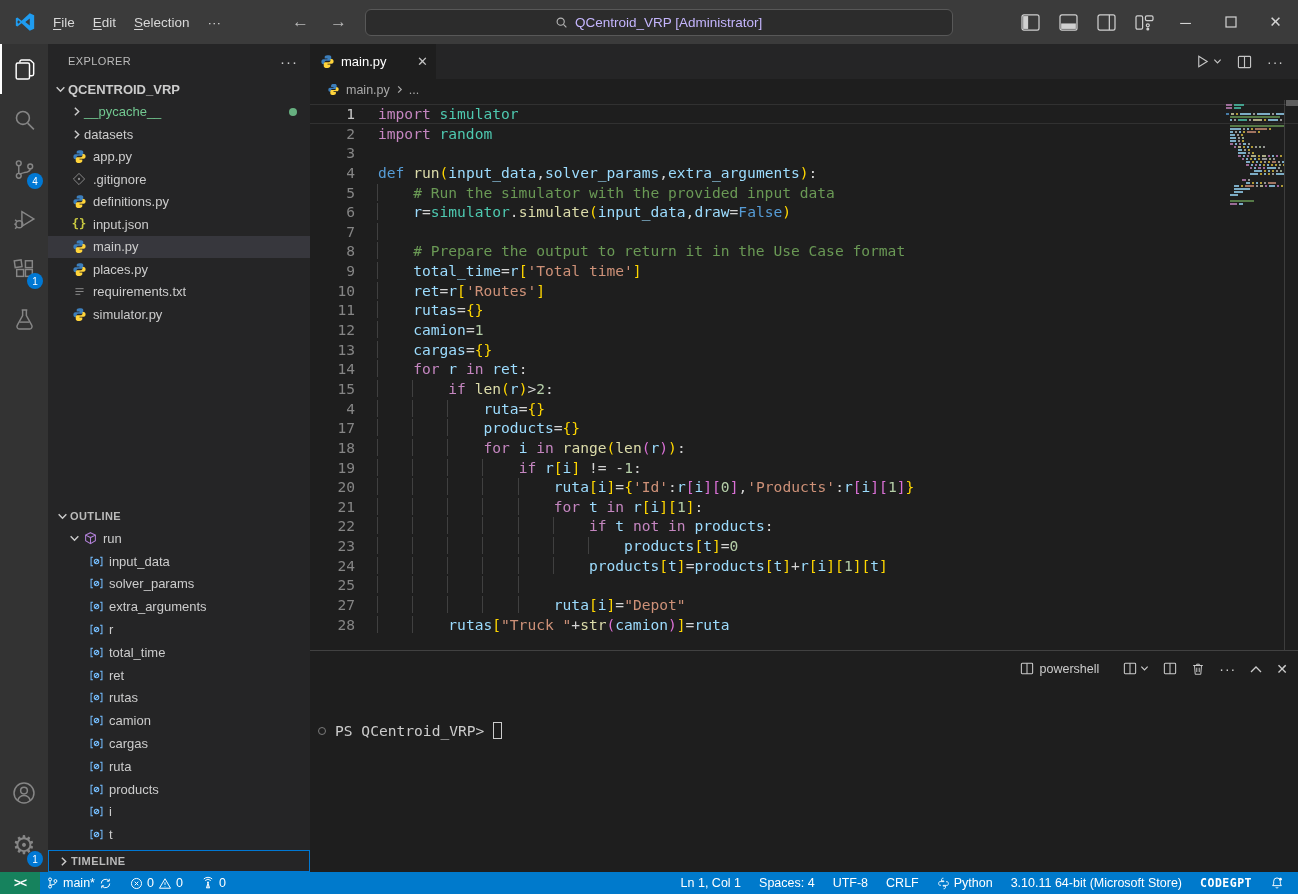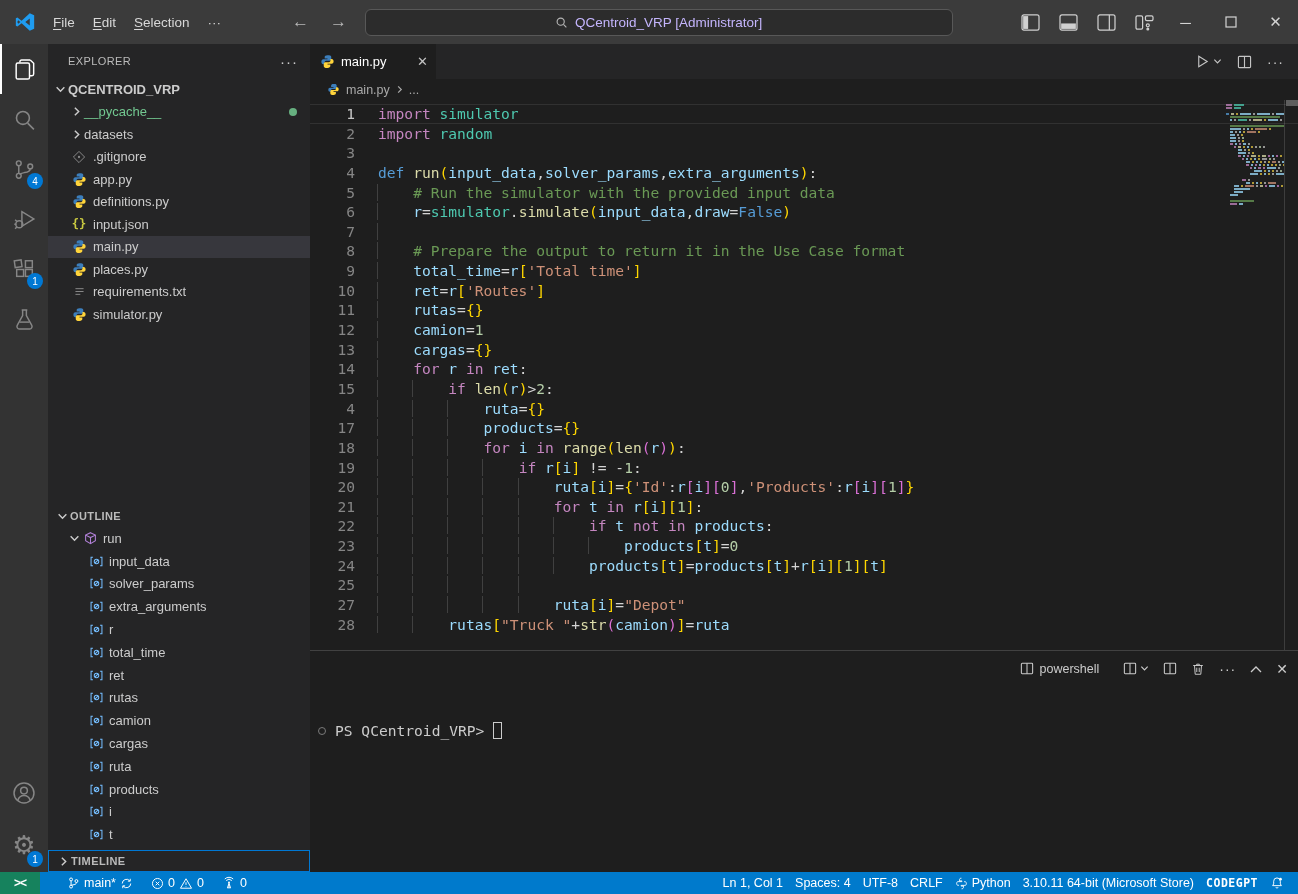--- a/index.html
+++ b/index.html
@@ -88,22 +88,22 @@
   .terminal { flex:1; padding:7px 0 0 8px; font-family:"DejaVu Sans Mono",monospace; font-size:14.6px; color:#cccccc; }
   .term-row { display:flex; align-items:center;margin-top:29px; }
   .term-deco { width:8px; height:8px; border:1px solid #7a7a7a; border-radius:50%; margin-right:9px; flex:none; }
   .term-cursor { display:inline-block; width:9px; height:17px; border:1px solid #cccccc; margin-left:9px; vertical-align:middle; }
 
   
   .statusbar { height:22px; background:#007acc; color:#ffffff; display:flex; align-items:center; font-size:12.5px; }
   .sb-remote { width:40px; height:22px; background:#16825d; display:flex; align-items:center; justify-content:center;
     font-weight:bold; font-size:12px; letter-spacing:-1px; flex:none; }
   .sb-item { display:flex; align-items:center; gap:4px; padding:0 6px; height:22px; }
-  .sb-left { display:flex; align-items:center; gap:6px; padding-left:21px; }
-  .sb-right { margin-left:auto; display:flex; align-items:flex-end; padding-right:8px; }
+  .sb-left { display:flex; align-items:center; gap:6px; padding-left:0; }
+  .sb-right { margin-left:auto; display:flex; align-items:flex-end; gap:6px; padding-right:8px; }
   .codegpt { font-weight:bold; letter-spacing:.5px; font-size:11.5px; font-family:"DejaVu Sans Mono",monospace; }
   svg { display:block; }
 </style>
 </head>
 <body>
 
 <div class="titlebar">
   <span class="tb-logo">
     <svg viewBox="0 0 24 24" width="22" height="22">
         <path fill="#1f9cf0" d="M17.2 2.4 8.3 10.6 3.7 7.1 2 7.9v8.2l1.7.8 4.6-3.5 8.9 8.2 4.8-2.3V4.7l-4.8-2.3zM4.6 13.9l-1-1.9 1-1.9 2.3 1.9-2.3 1.9zm12.6 1.9-4.9-3.8 4.9-3.8v7.6z"></path>
@@ -257,35 +257,35 @@
           <div class="tree-row">
             <span class="chev-slot">
               <svg width="11" height="11" viewBox="0 0 10 10" fill="none" stroke="#cccccc" stroke-width="1.3">
                 <path d="M3.5 1.5 7 5 3.5 8.5"></path>
               </svg>
             </span>
             <span>datasets</span>
           </div>
           <div class="tree-row">
             <span class="ficon-slot">
+              <svg width="15" height="15" viewBox="0 0 16 16">
+                <path fill="#3c7ebb" d="M7.9 1.2c-1.9 0-2.9.8-2.9 2v1.7h3v.8H3.6c-1.4 0-2.1 1-2.1 2.6 0 1.5.7 2.5 2.1 2.5h1.2V9.2c0-1.3 1-1.9 2.4-1.9h2.9c1.2 0 1.9-.7 1.9-1.9V3.2c0-1.2-1-2-2.2-2h-1.9z"></path>
+                <path fill="#ffd43b" d="M8.1 14.8c1.9 0 2.9-.8 2.9-2v-1.7H8v-.8h4.4c1.4 0 2.1-1 2.1-2.6 0-1.5-.7-2.5-2.1-2.5h-1.2v1.6c0 1.3-1 1.9-2.4 1.9H5.9c-1.2 0-1.9.7-1.9 1.9v2.2c0 1.2 1 2 2.2 2h1.9z"></path>
+              </svg>
+            </span>
+            <span>app.py</span>
+          </div>
+          <div class="tree-row">
+            <span class="ficon-slot">
               <svg width="14" height="14" viewBox="0 0 16 16" fill="none" stroke="#8a8a8a" stroke-width="1.1">
                 <path d="M8 1.6 14.4 8 8 14.4 1.6 8 8 1.6z"></path>
                 <circle cx="8" cy="8" r="1.3" fill="#8a8a8a" stroke="none"></circle>
               </svg>
             </span>
             <span>.gitignore</span>
-          </div>
-          <div class="tree-row">
-            <span class="ficon-slot">
-              <svg width="15" height="15" viewBox="0 0 16 16">
-                <path fill="#3c7ebb" d="M7.9 1.2c-1.9 0-2.9.8-2.9 2v1.7h3v.8H3.6c-1.4 0-2.1 1-2.1 2.6 0 1.5.7 2.5 2.1 2.5h1.2V9.2c0-1.3 1-1.9 2.4-1.9h2.9c1.2 0 1.9-.7 1.9-1.9V3.2c0-1.2-1-2-2.2-2h-1.9z"></path>
-                <path fill="#ffd43b" d="M8.1 14.8c1.9 0 2.9-.8 2.9-2v-1.7H8v-.8h4.4c1.4 0 2.1-1 2.1-2.6 0-1.5-.7-2.5-2.1-2.5h-1.2v1.6c0 1.3-1 1.9-2.4 1.9H5.9c-1.2 0-1.9.7-1.9 1.9v2.2c0 1.2 1 2 2.2 2h1.9z"></path>
-              </svg>
-            </span>
-            <span>app.py</span>
           </div>
           <div class="tree-row">
             <span class="ficon-slot">
               <svg width="15" height="15" viewBox="0 0 16 16">
                 <path fill="#3c7ebb" d="M7.9 1.2c-1.9 0-2.9.8-2.9 2v1.7h3v.8H3.6c-1.4 0-2.1 1-2.1 2.6 0 1.5.7 2.5 2.1 2.5h1.2V9.2c0-1.3 1-1.9 2.4-1.9h2.9c1.2 0 1.9-.7 1.9-1.9V3.2c0-1.2-1-2-2.2-2h-1.9z"></path>
                 <path fill="#ffd43b" d="M8.1 14.8c1.9 0 2.9-.8 2.9-2v-1.7H8v-.8h4.4c1.4 0 2.1-1 2.1-2.6 0-1.5-.7-2.5-2.1-2.5h-1.2v1.6c0 1.3-1 1.9-2.4 1.9H5.9c-1.2 0-1.9.7-1.9 1.9v2.2c0 1.2 1 2 2.2 2h1.9z"></path>
               </svg>
             </span>
             <span>definitions.py</span>
           </div>

